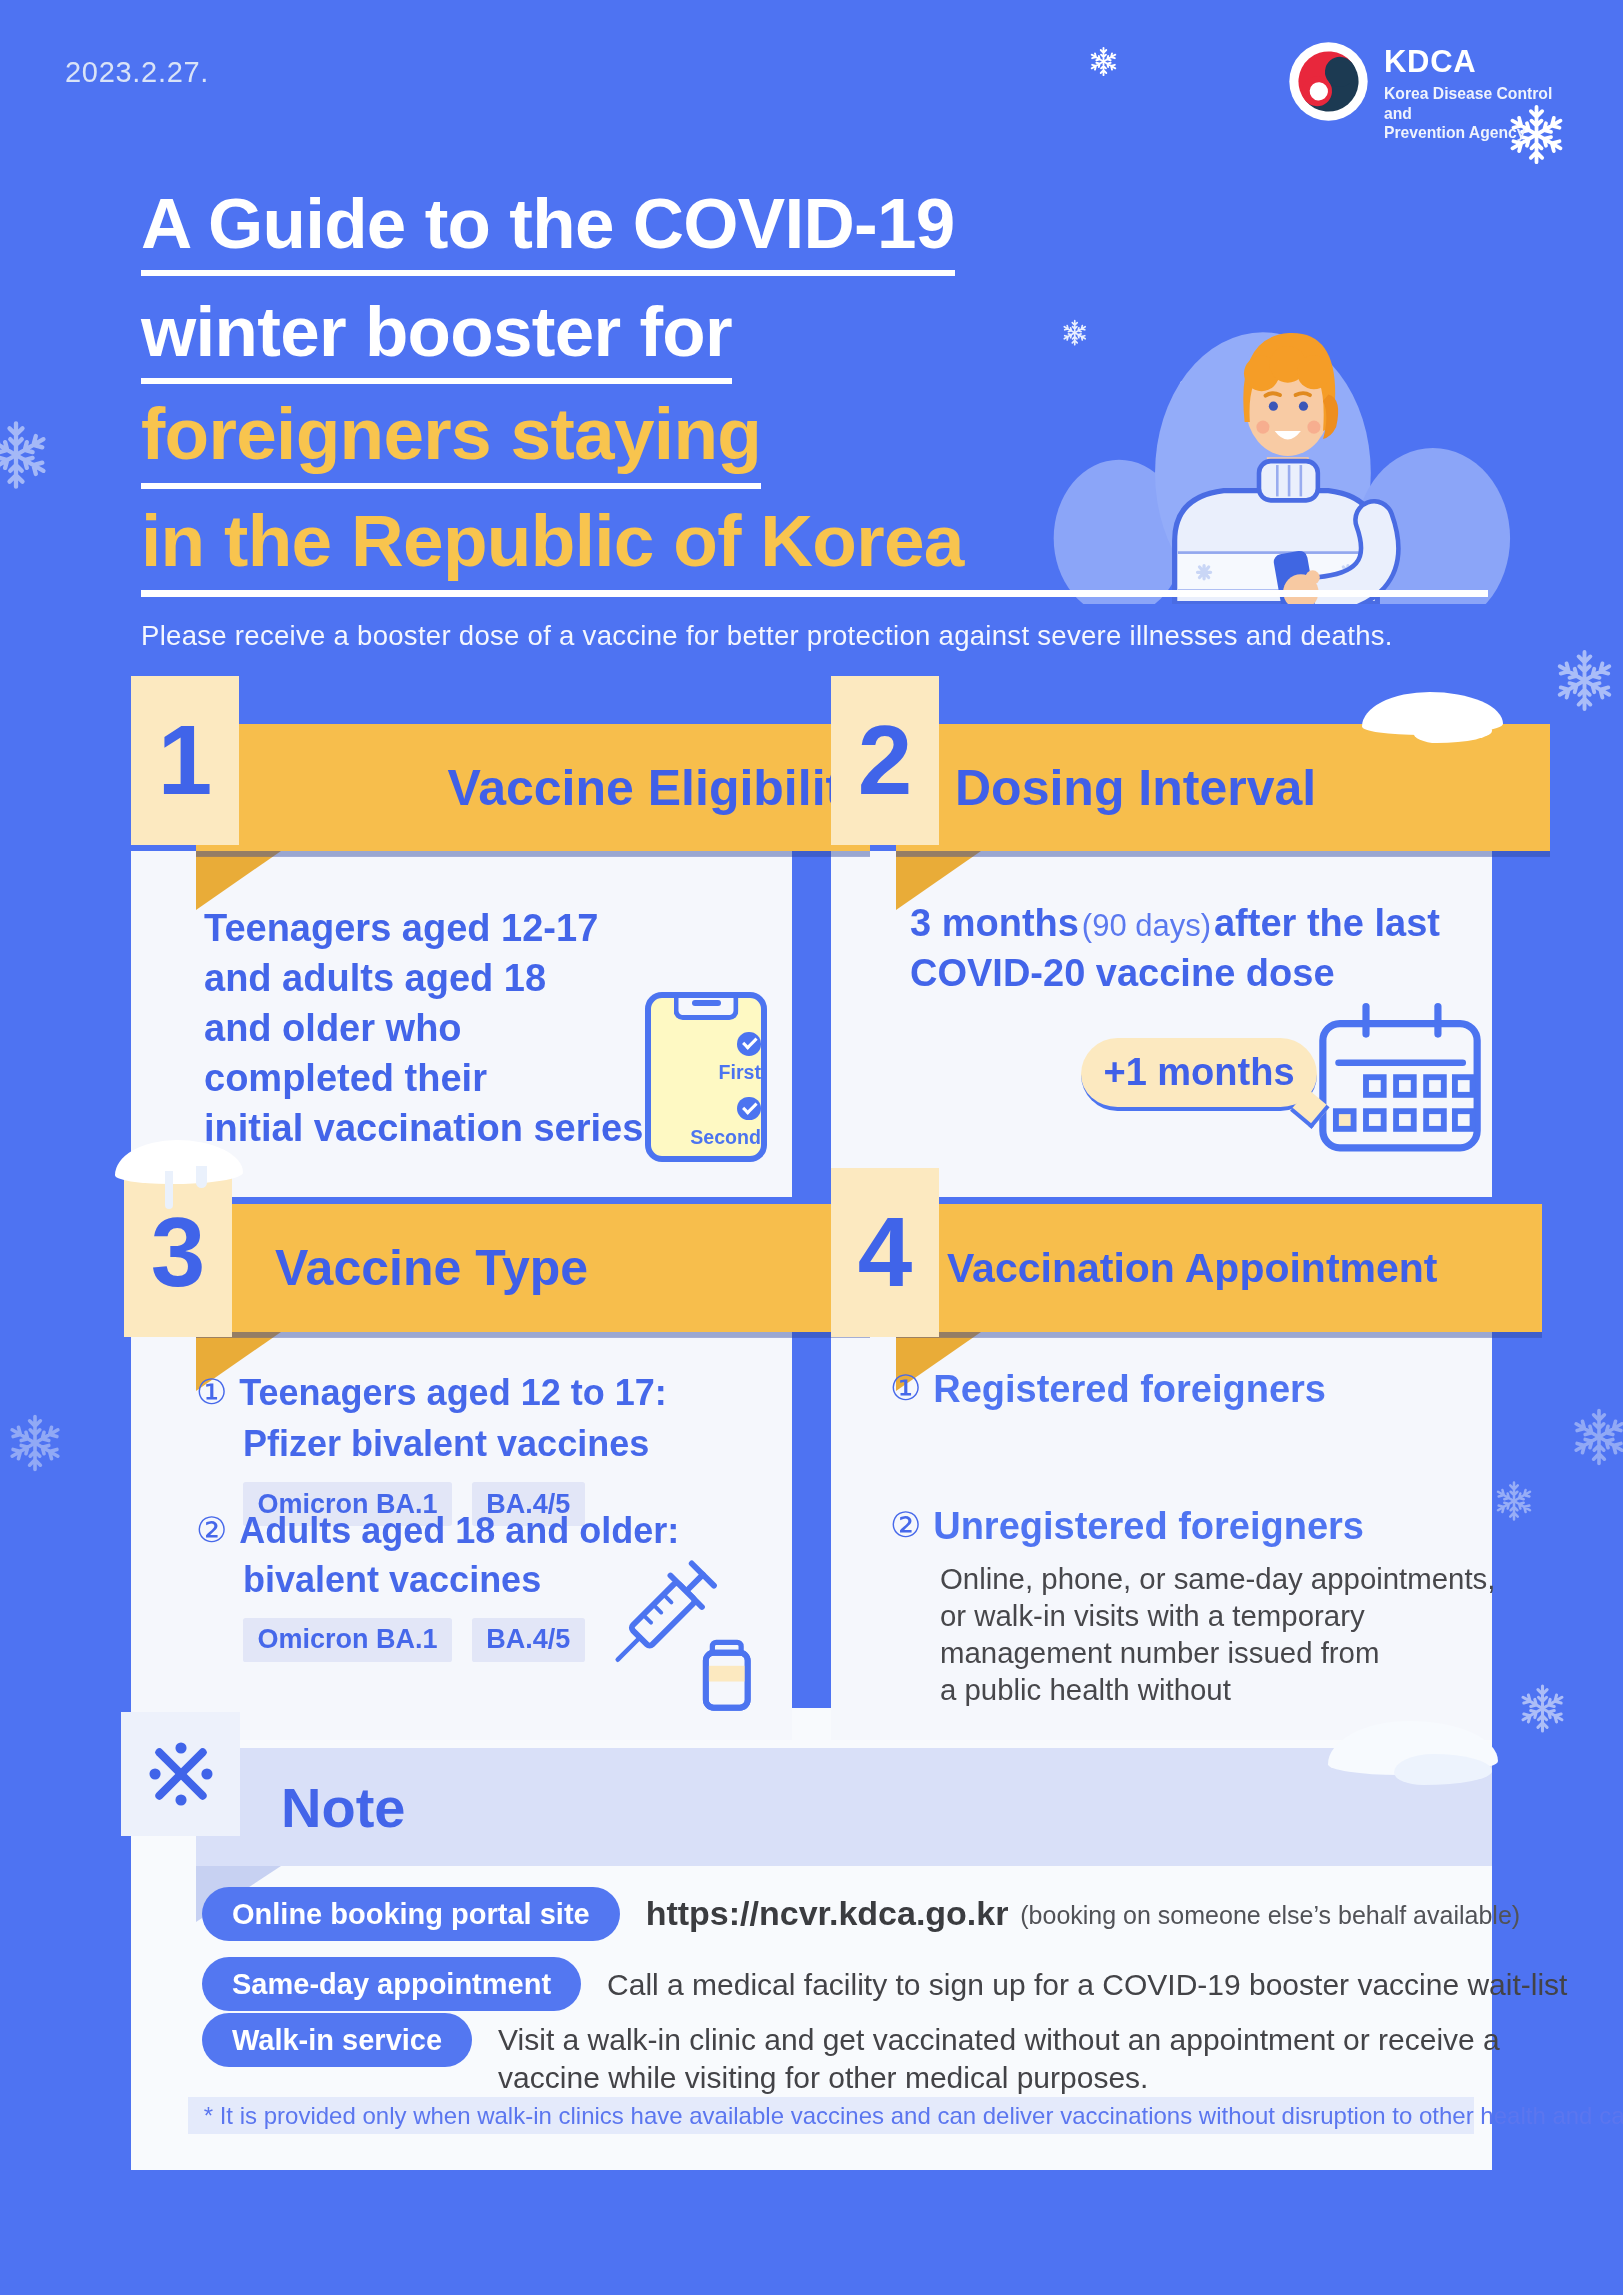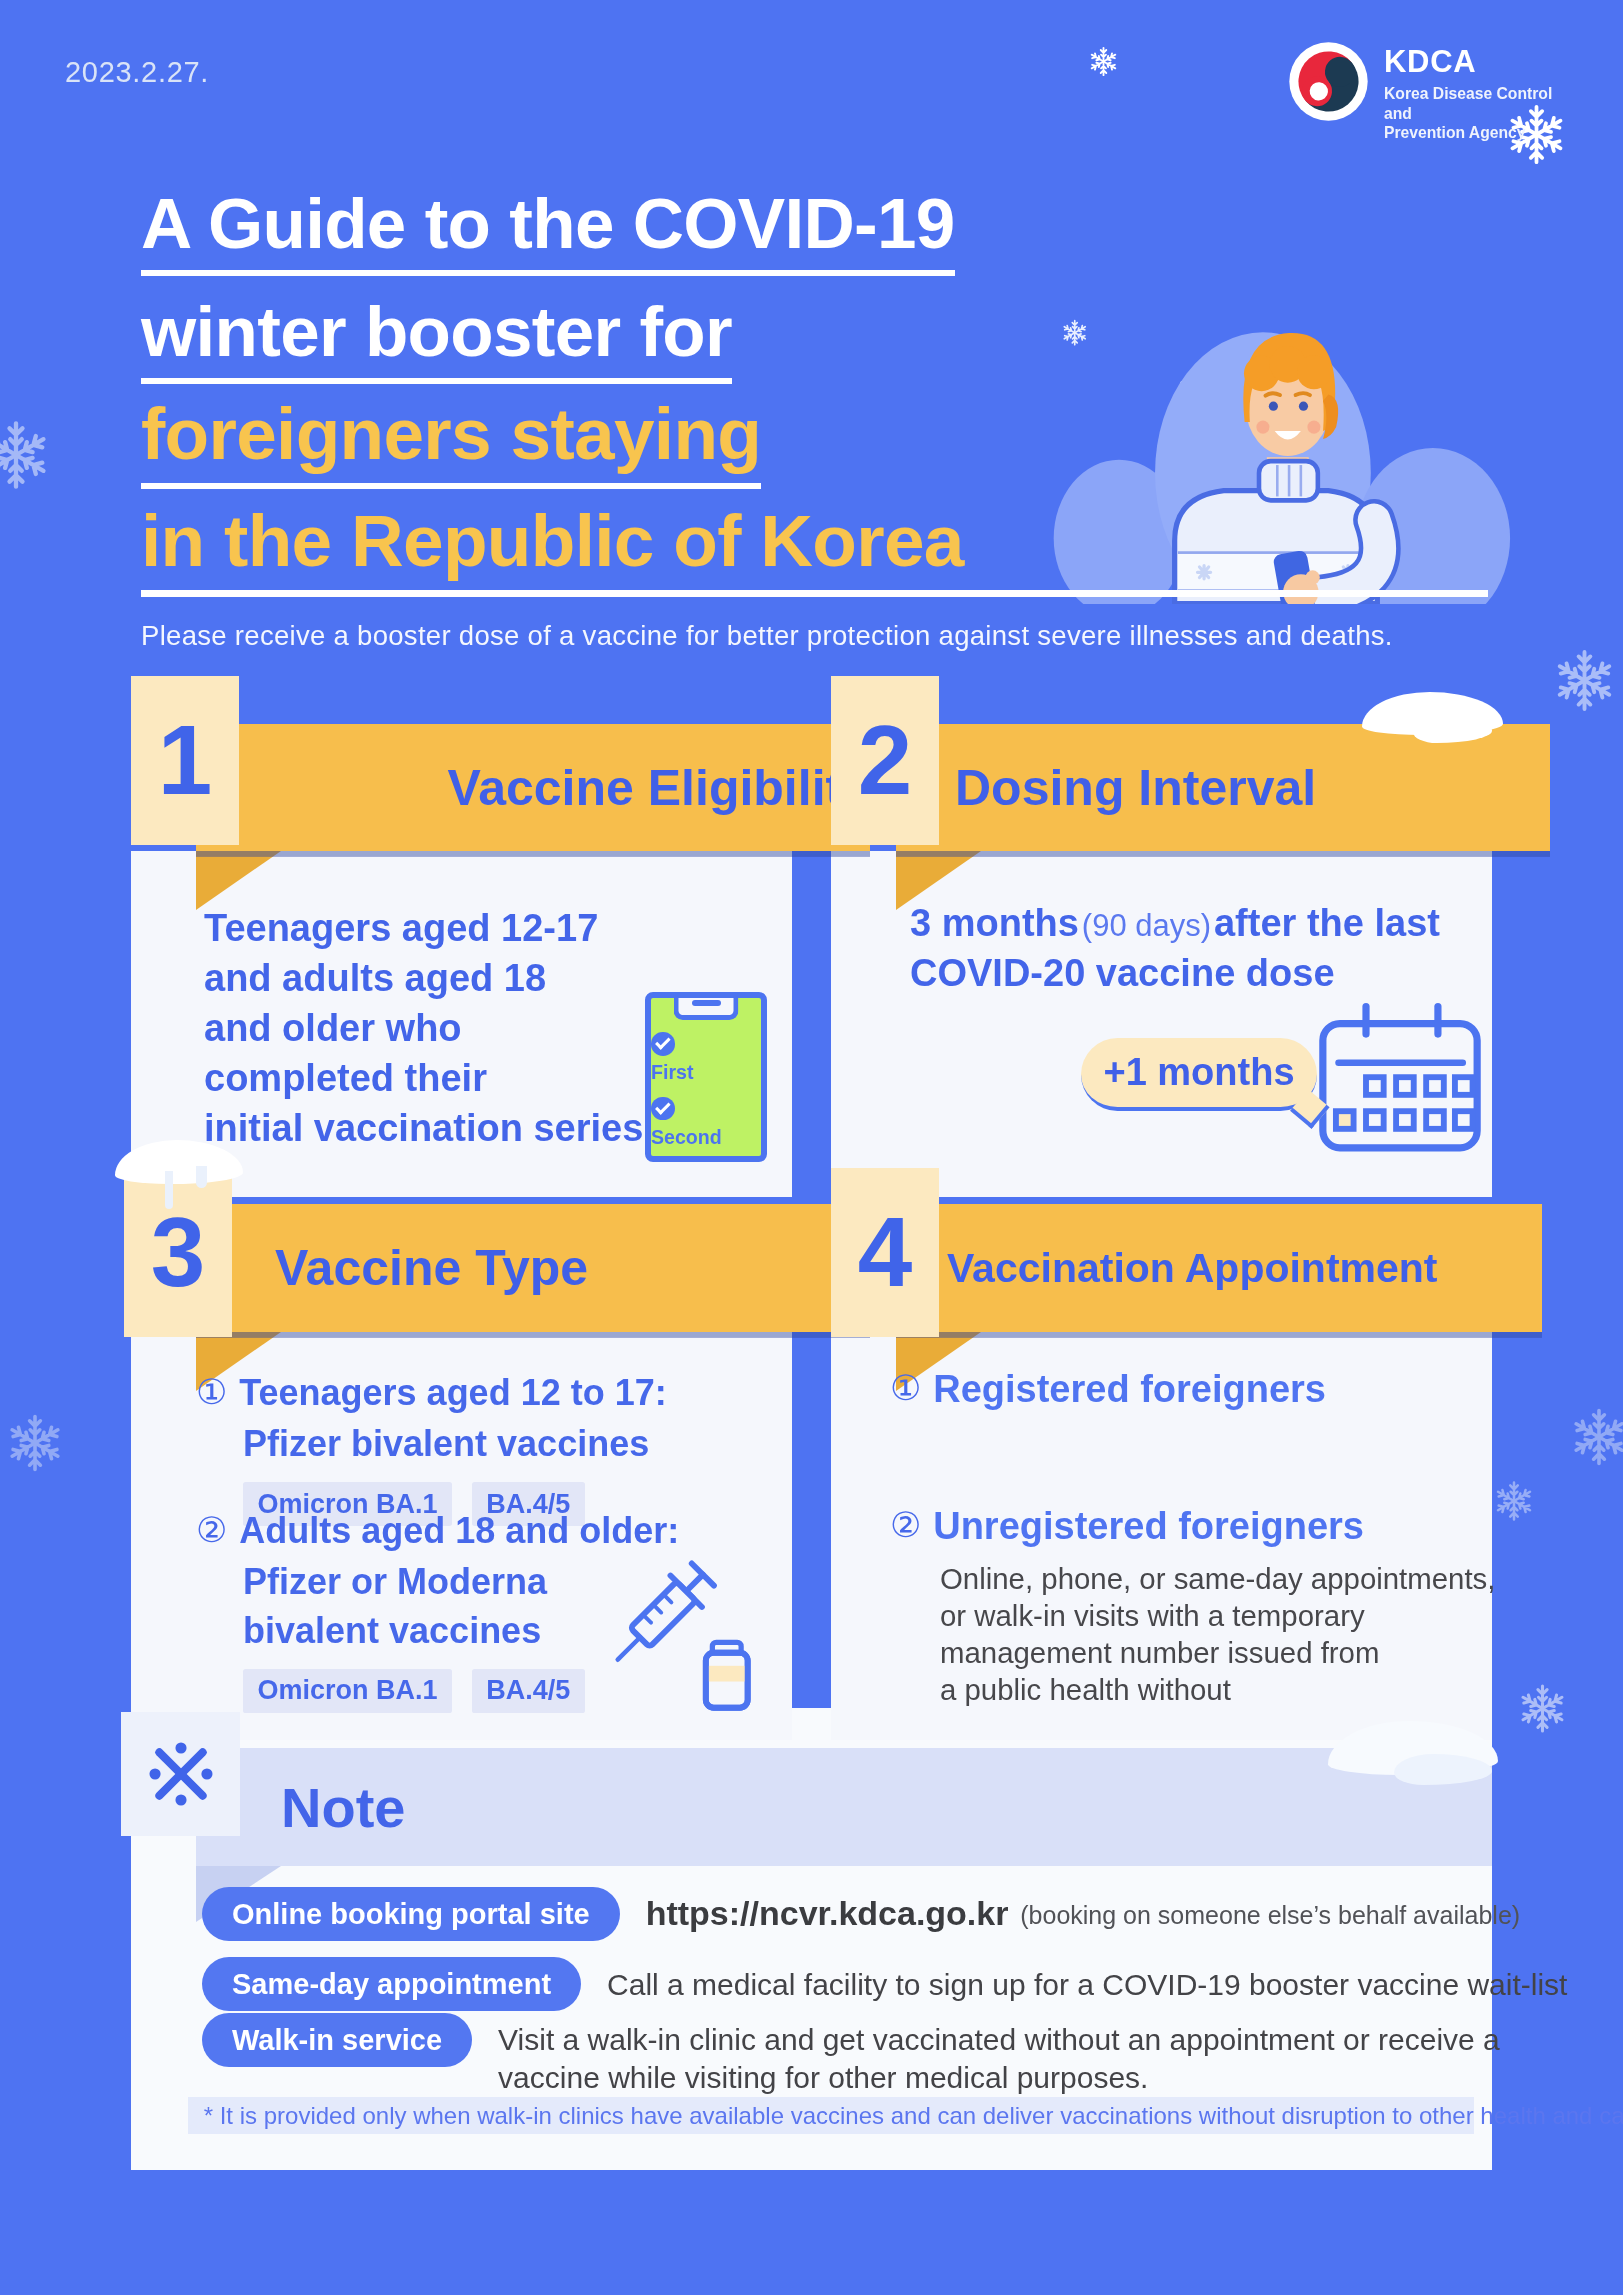--- a/index.html
+++ b/index.html
@@ -27,22 +27,22 @@
   
   .p-body-blue{font-size:38px;line-height:50px;font-weight:700;color:#4365E9;}
   .light90{font-size:31px;font-weight:400;color:#5B79EF;}
   .marker{font-family:"DejaVu Sans",sans-serif;font-size:35px;color:#4668EA;margin-right:11.8px;flex:0 0 auto;}
   .item-h{font-size:36px;font-weight:700;color:#4668EA;white-space:nowrap;}
   .item-h4{font-size:38px;font-weight:700;color:#4F74F1;white-space:nowrap;}
   .item-body{font-size:29.4px;line-height:37px;color:#47474B;}
   .tag{display:inline-block;background:#E2E6F7;color:#4668EA;font-weight:700;font-size:27px;
        padding:6.5px 14.4px;margin-right:17px;border-radius:2.6px;}
   
-  .phone{width:110px;height:158px;border:6.5px solid #4C74F0;border-radius:8px;background:#bef264;
-         display:flex;flex-direction:column;align-items:flex-start;z-index:5;}
+  .phone{width:110px;height:158px;border:6.5px solid #4C74F0;border-radius:17px;background:#fef9c3;
+         display:flex;flex-direction:column;align-items:flex-end;z-index:5;}
   .phone-notch{position:absolute;top:0;left:50%;transform:translateX(-50%);width:55px;height:17px;
          border:5.2px solid #4C74F0;border-top:none;border-radius:0 0 9.2px 9.2px;background:#F5F7FC;}
   .phone-notch::after{content:"";position:absolute;top:2px;left:50%;transform:translateX(-50%);
          width:29px;height:5.9px;background:#4C74F0;border-radius:3.3px;}
   .pcheck{width:23.6px;height:23.6px;border-radius:50%;background:#4C74F0;position:relative;}
   .pcheck::after{content:"";position:absolute;left:5.2px;top:5.9px;width:10.5px;height:5.2px;
          border-left:3.3px solid #fff;border-bottom:3.3px solid #fff;transform:rotate(-45deg);}
   .plabel{font-size:19.6px;font-weight:700;color:#4C74F0;}
   
   .bubble{background:#FCE9C0;border-radius:37px;display:flex;align-items:center;justify-content:center;
@@ -287,21 +287,20 @@
       <span class="tag">Omicron BA.1</span>
       <span class="tag">BA.4/5</span>
     </div>
   </div>
 
   <div class="abs" style="left:196px;top:1510px;z-index:5;">
     <div style="display:flex;align-items:flex-start;">
       <span class="marker">②</span>
       <span class="item-h">Adults aged 18 and older:</span>
     </div>
-    <div class="item-h" style="margin-left:47px;margin-top:9.2px;">Pfizer or Moderna</div>
     <div class="item-h" style="margin-left:47px;margin-top:6.5px;">bivalent vaccines</div>
     <div style="margin-left:47px;margin-top:17px;">
       <span class="tag">Omicron BA.1</span>
       <span class="tag">BA.4/5</span>
     </div>
   </div>
 
   <svg class="abs" style="left:609px;top:1557px;z-index:5;" width="157" height="164" viewBox="0 0 240 250">
     <g stroke="#4C74F0" stroke-width="9" fill="#F5F7FC" stroke-linecap="round">
       <g transform="translate(118,52) rotate(45)">

